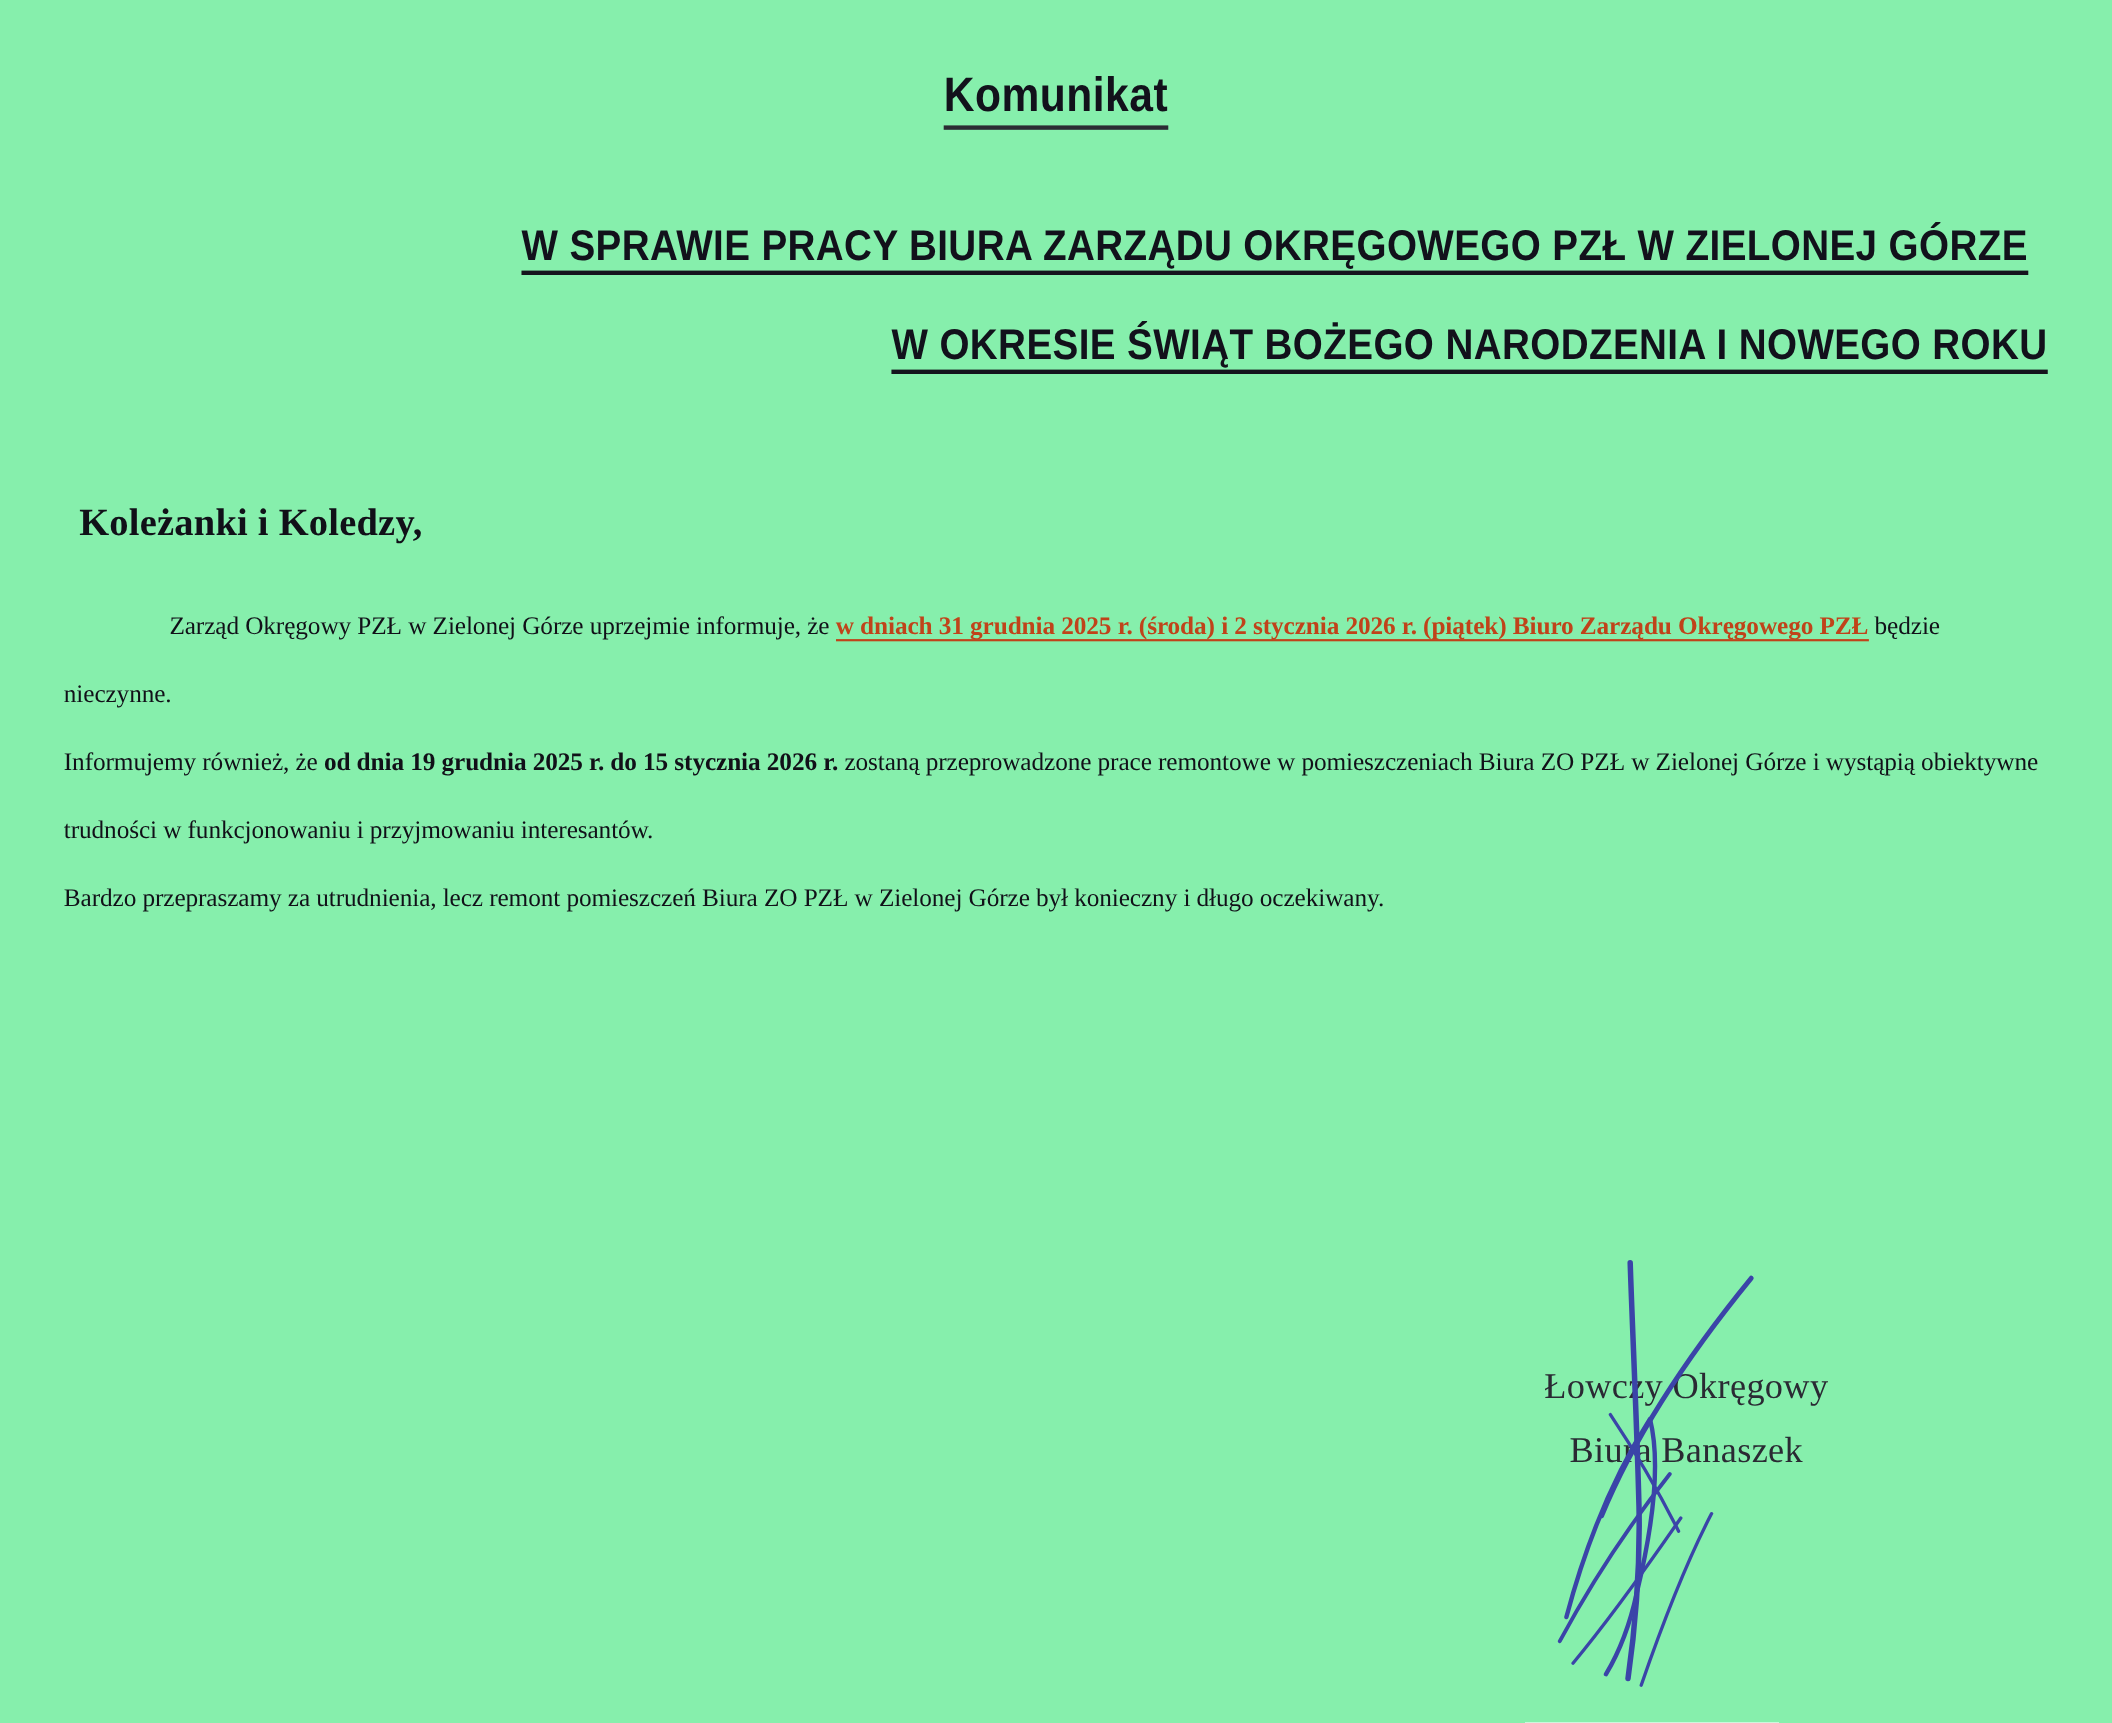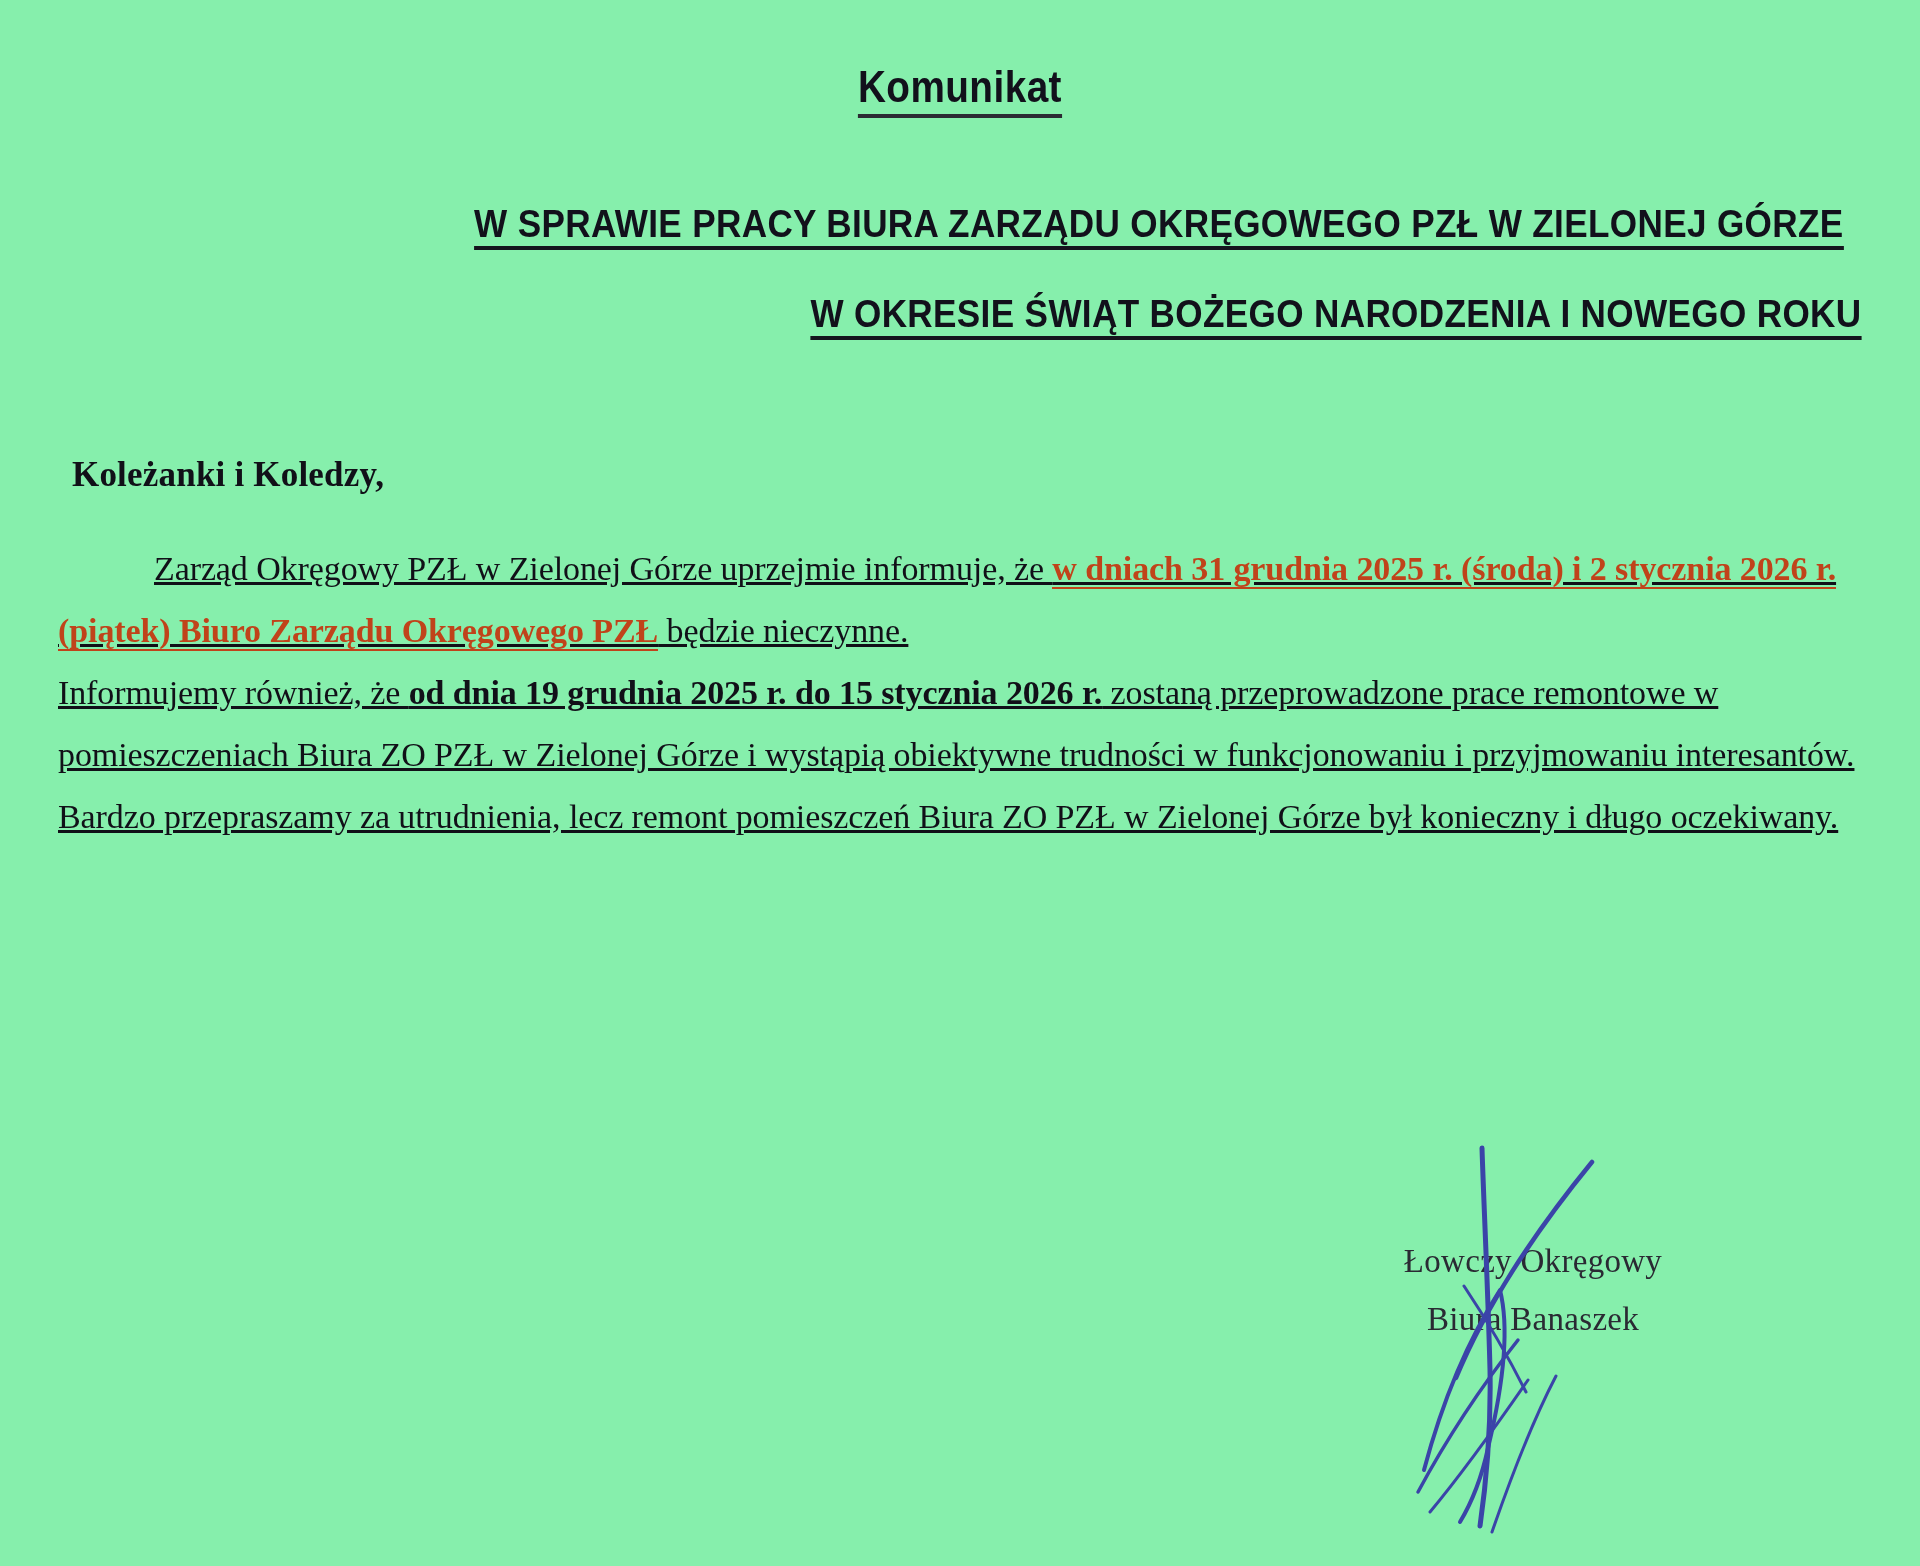--- a/index.html
+++ b/index.html
@@ -78,24 +78,23 @@
   }
   .salutation {
     font-weight: bold;
     font-size: 35px;
     margin: 0 0 32px 14px;
     letter-spacing: 0.2px;
   }
   .para {
     margin: 0;
     text-align: left;
-    font-size: 34px;
+    font-size: 23px;
     line-height: 62px;
     letter-spacing: -0.1px;
-    text-decoration: underline;
   }
   .para + .para {
     margin-top: 0;
   }
   .indent {
     display: inline-block;
     width: 96px;
   }
   .hl {
     color: #c0431a;

